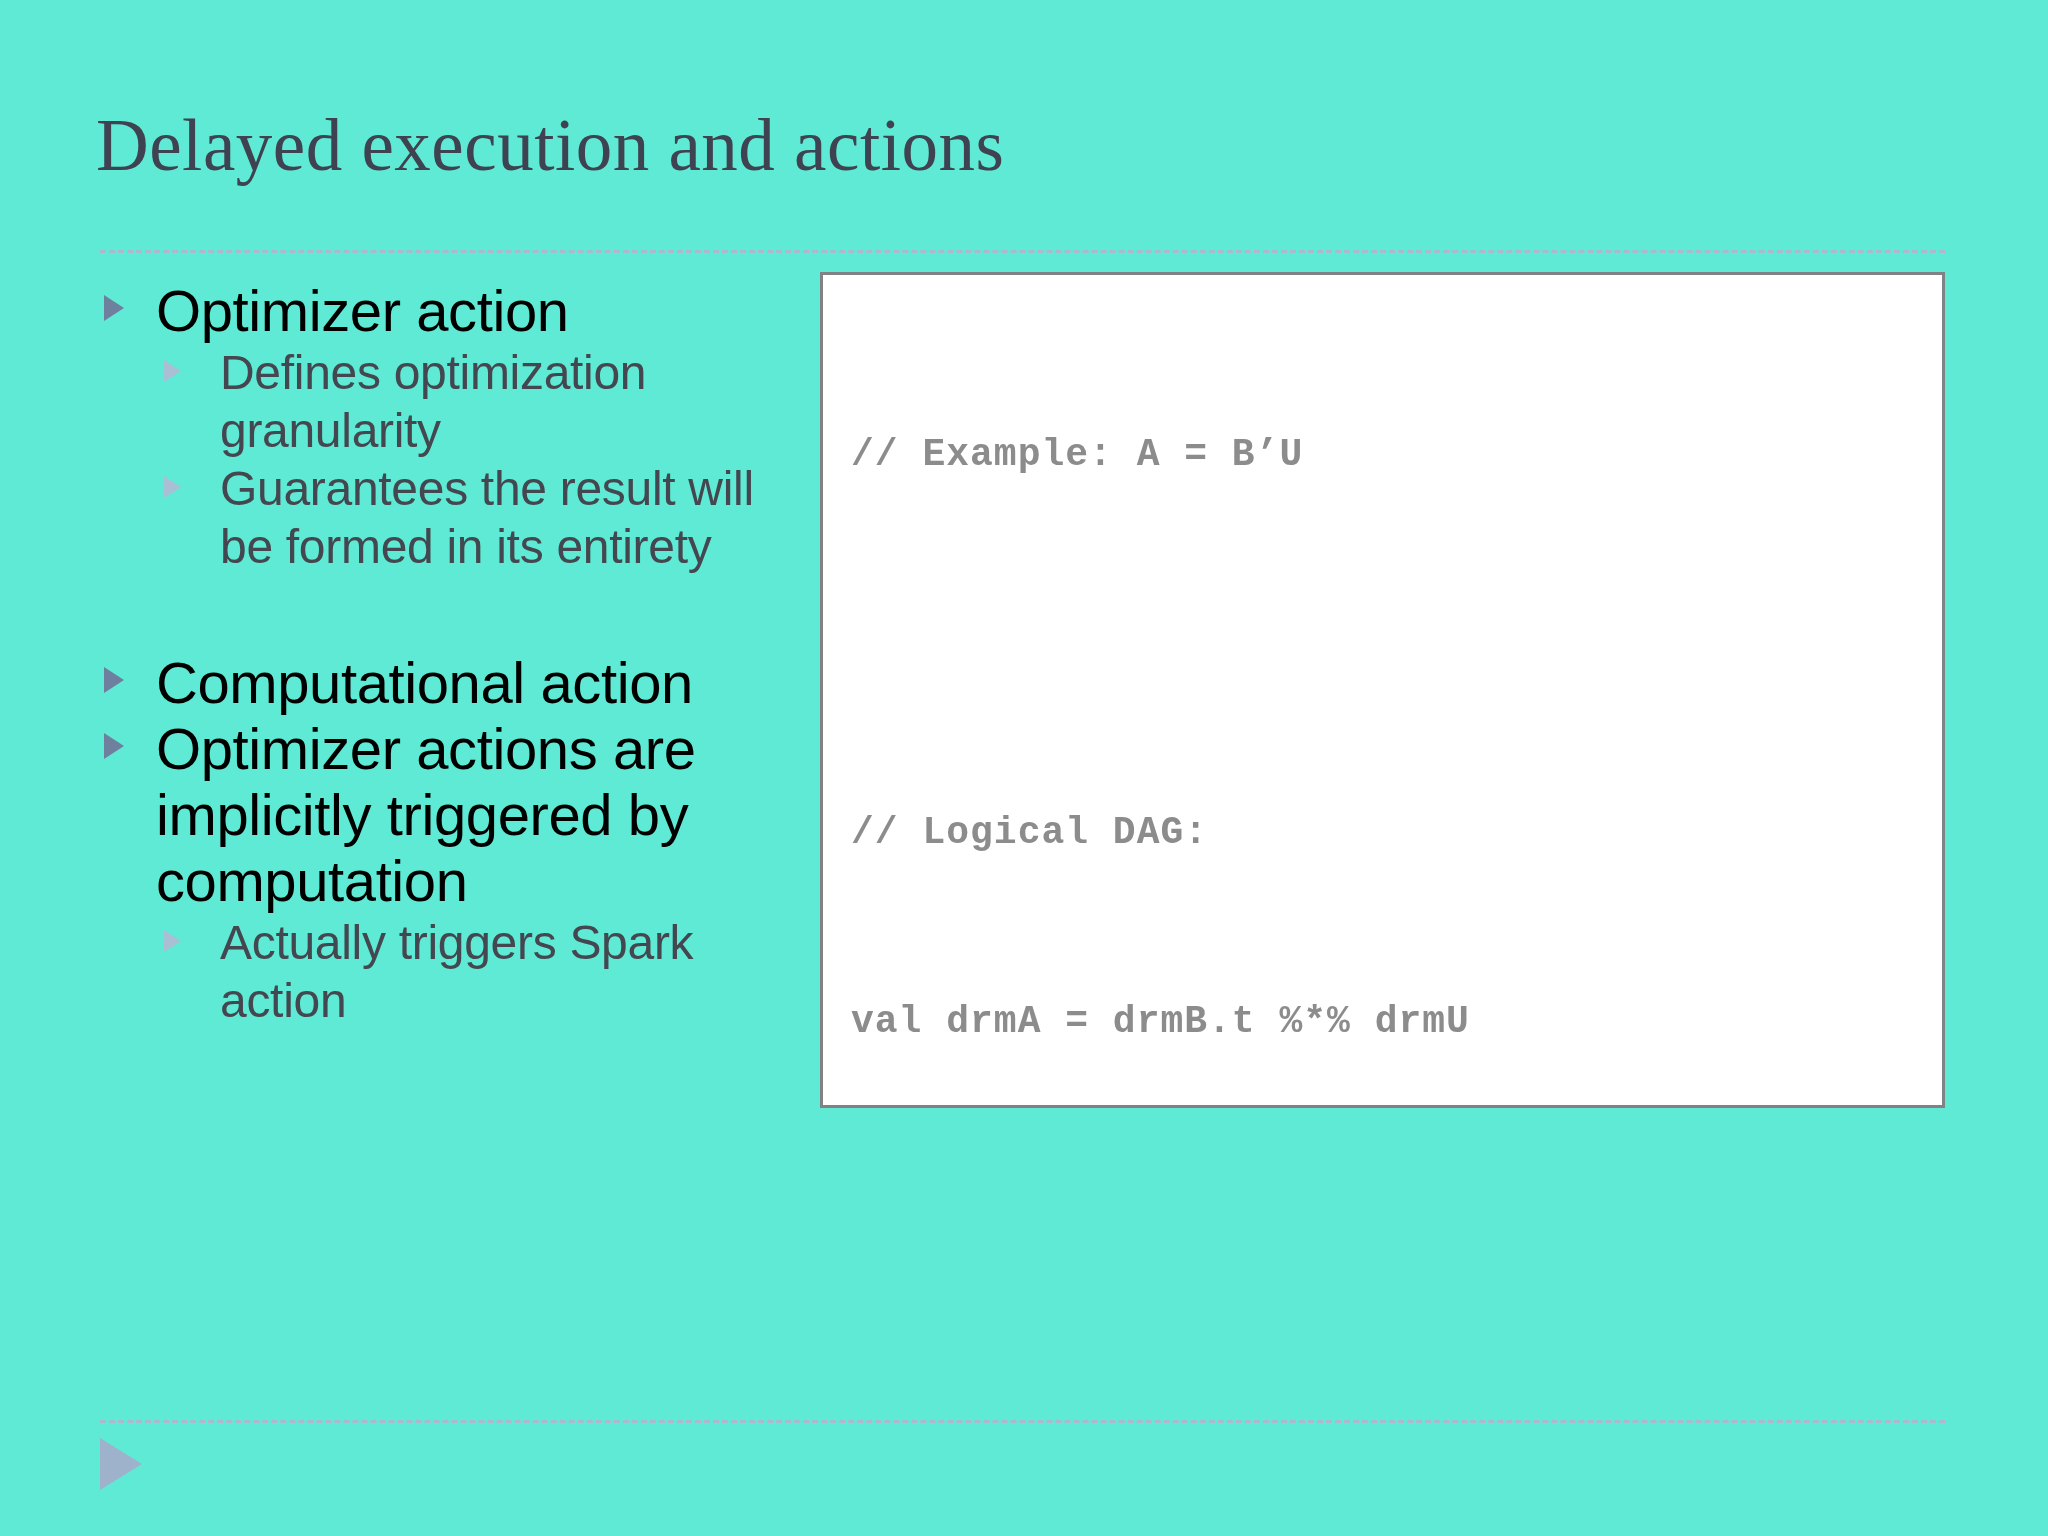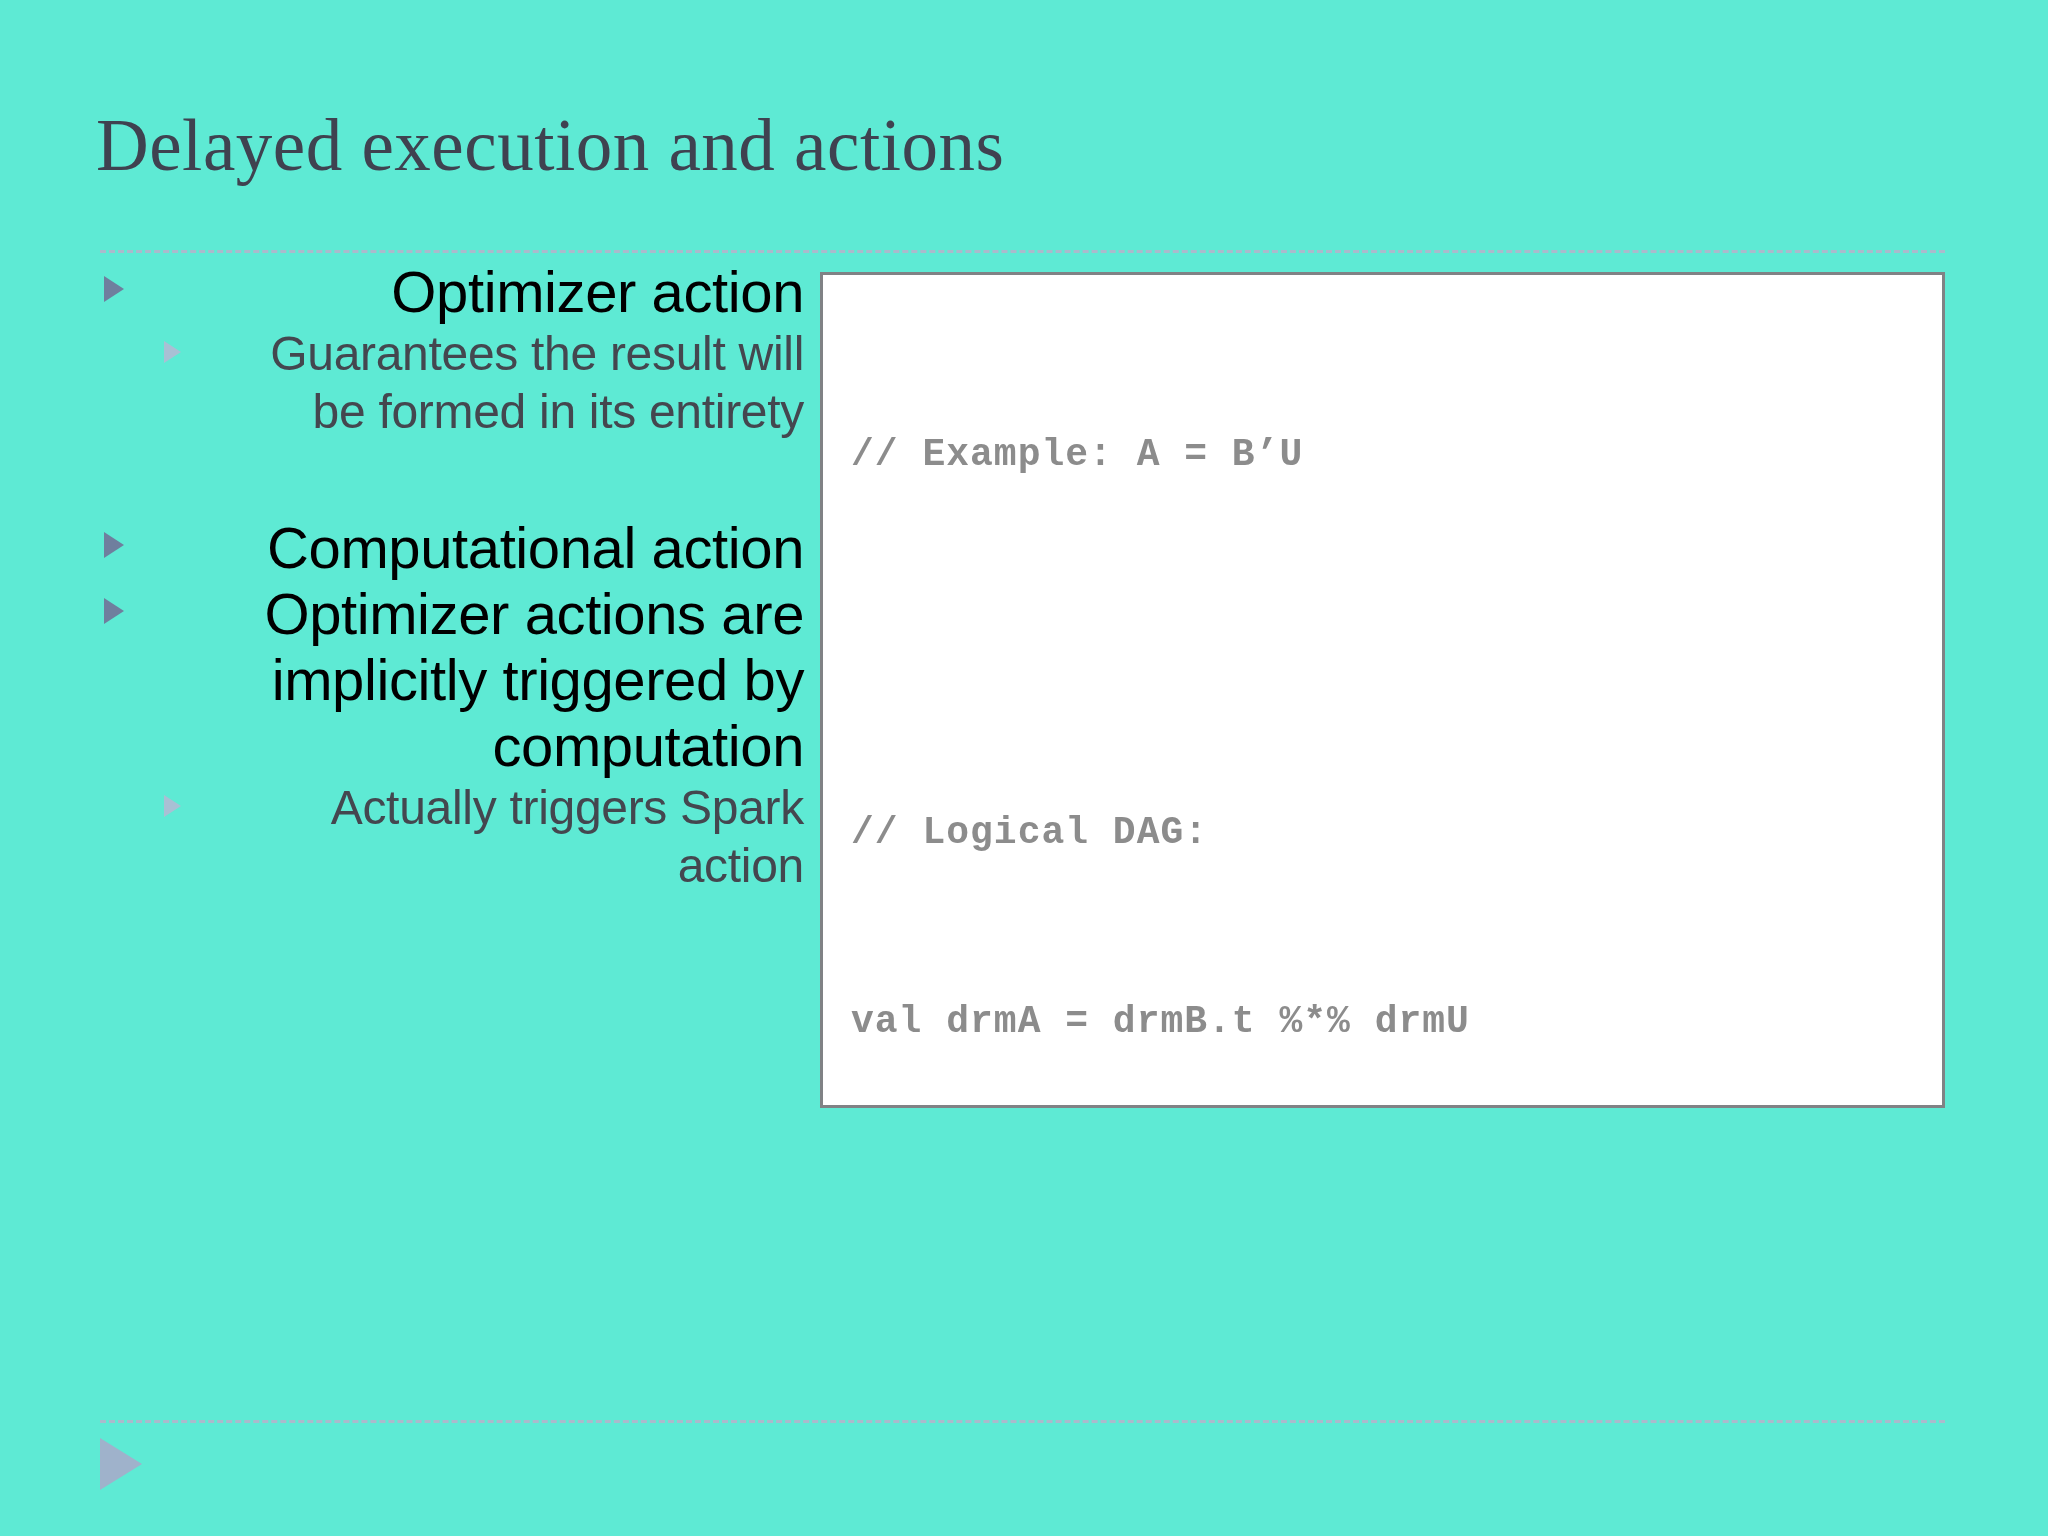--- a/index.html
+++ b/index.html
@@ -59,23 +59,22 @@
     height: 0;
     border-top: 26px solid transparent;
     border-bottom: 26px solid transparent;
     border-left: 42px solid #9fb2cb;
   }
 
   
   .bullets {
     position: absolute;
     left: 104px;
-    top: 259px;
+    top: 278px;
     width: 700px;
-    text-align: right;
   }
 
   .bullet-row {
     display: flex;
     align-items: flex-start;
   }
 
   .bullet-marker {
     flex: 0 0 auto;
     position: relative;
@@ -173,20 +172,26 @@
 
   <div class="bullets">
 
     <div class="bullet-row lvl1">
       <span class="bullet-marker">
           <i class="tri"></i>
         </span>
       <span class="bullet-text">Optimizer action</span>
     </div>
 
+    <div class="bullet-row lvl2">
+      <span class="bullet-marker">
+          <i class="tri"></i>
+        </span>
+      <span class="bullet-text">Defines optimization granularity</span>
+    </div>
 
     <div class="bullet-row lvl2">
       <span class="bullet-marker">
           <i class="tri"></i>
         </span>
       <span class="bullet-text">Guarantees the result will be formed in its entirety</span>
     </div>
 
     <div class="spacer-gap"></div>
 

